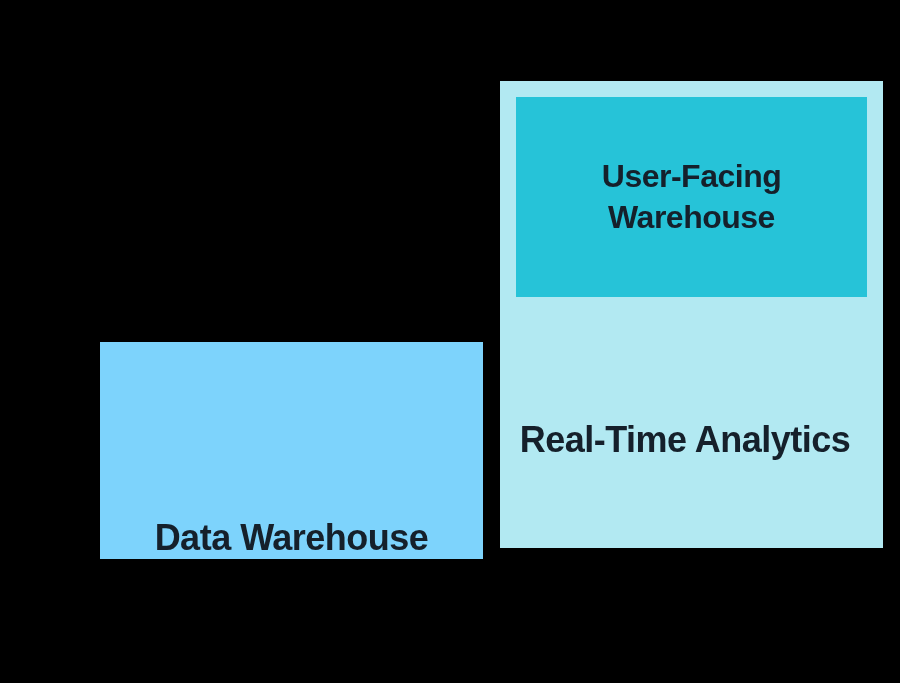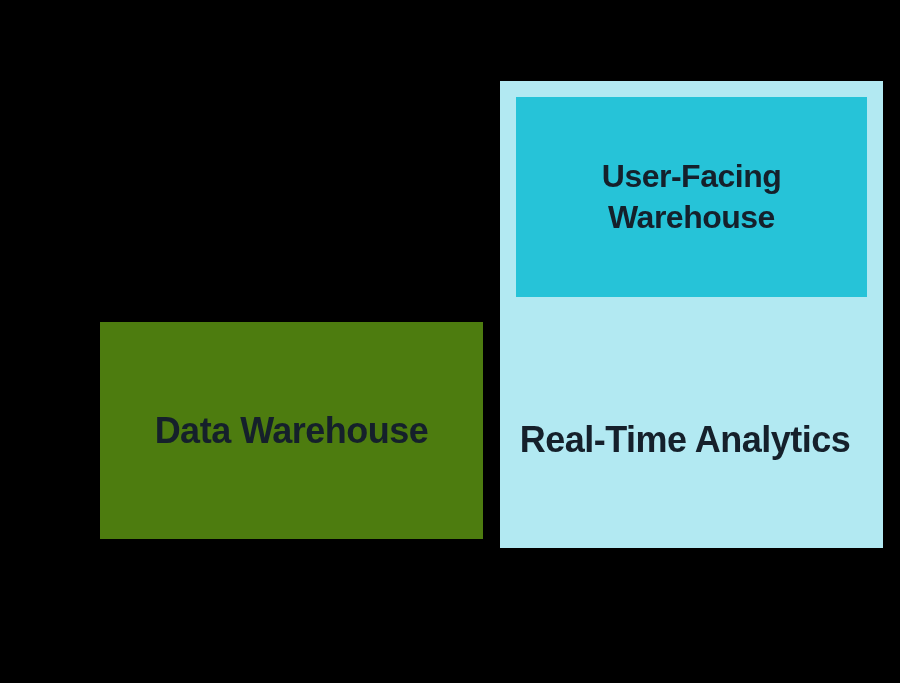--- a/index.html
+++ b/index.html
@@ -21,26 +21,26 @@
   }
   .node-label {
     font-weight: 700;
     color: #15202b;
     letter-spacing: -0.5px;
     white-space: nowrap;
   }
   
   .node-warehouse {
     left: 100px;
-    top: 322px;
+    top: 342px;
     width: 383px;
     height: 217px;
-    background: #4d7c0f;
+    background: #7dd3fc;
     display: flex;
-    align-items: center;
+    align-items: flex-end;
     justify-content: center;
   }
   .node-warehouse .node-label {
     font-size: 36px;
   }
   
   .node-realtime {
     left: 500px;
     top: 81px;
     width: 383px;

